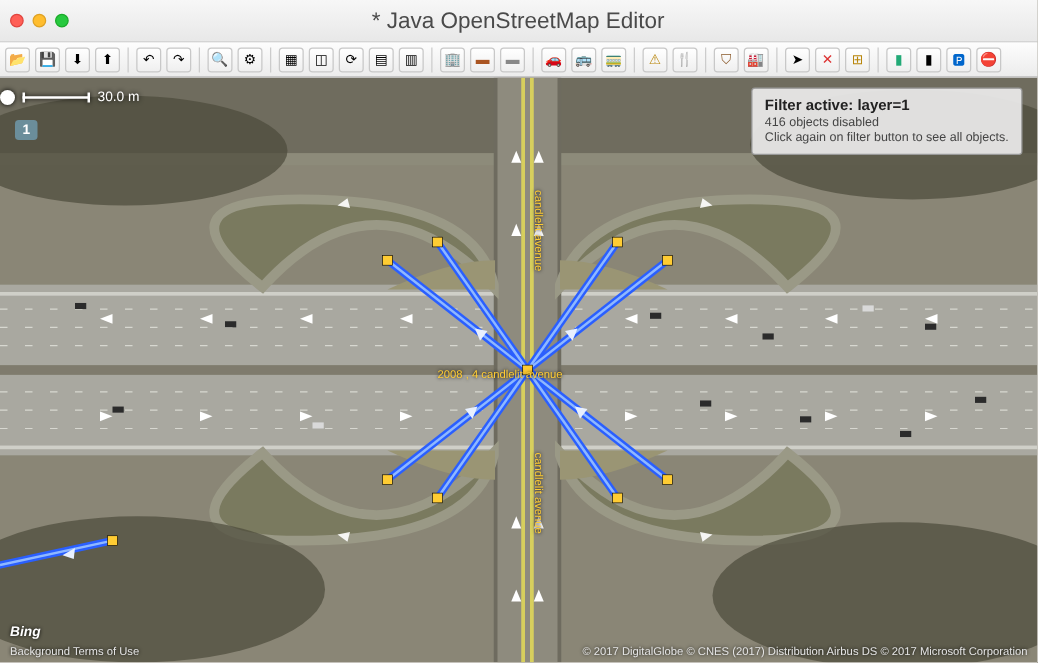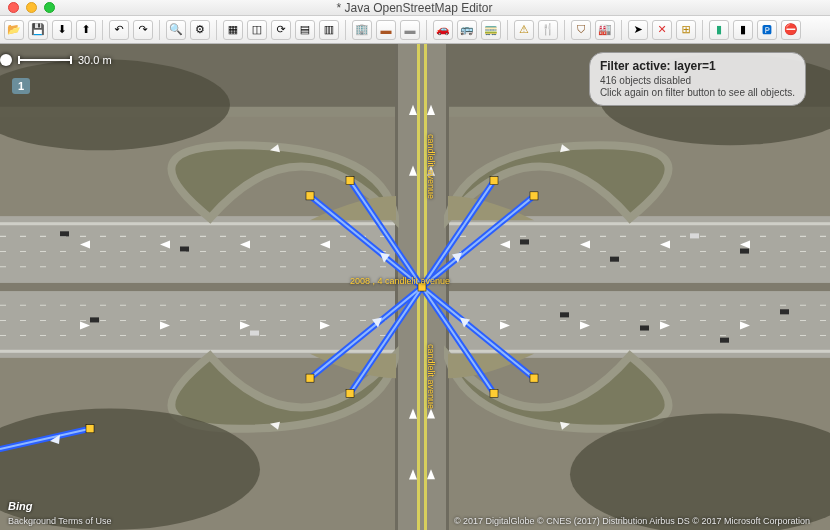--- a/index.html
+++ b/index.html
@@ -1,38 +1,38 @@
 <!DOCTYPE html>
 <html><head>
 <meta charset="utf-8">
 <style>
   * { margin: 0; padding: 0; box-sizing: border-box; }
   body { font-family: -apple-system, Helvetica, Arial, sans-serif; background: #eee; width: 830px; height: 530px; overflow: hidden; }
   .window { width: 830px; height: 530px; display: flex; flex-direction: column; background: #f0f0f0; }
-  .titlebar { height: 16px; background: linear-gradient(#f7f7f7,#e8e8e8); display: flex; align-items: center; padding: 0 8px; border-bottom: 1px solid #ccc; font-size: 12px; font-weight: 500; color: #4a4a4a; }
+  .titlebar { height: 34px; background: linear-gradient(#f7f7f7,#e8e8e8); display: flex; align-items: center; padding: 0 8px; border-bottom: 1px solid #ccc; font-size: 18px; font-weight: 500; color: #4a4a4a; }
   .traffic { display: flex; gap: 7px; margin-right: 12px; }
   .tl { width: 11px; height: 11px; border-radius: 50%; }
   .tl.r { background:#ff5f56;border:1px solid #e0443e;}
   .tl.y { background:#ffbd2e;border:1px solid #dea123;}
   .tl.g { background:#27c93f;border:1px solid #1aab29;}
   .title-center { flex:1; text-align:center; position:relative; left:-30px;}
   .toolbar { height: 28px; background: linear-gradient(#fdfdfd,#ececec); border-bottom: 1px solid #bbb; display:flex; align-items:center; padding:0 4px; gap:4px;}
   .tb-btn { width:20px; height:20px; display:flex; align-items:center; justify-content:center; border:1px solid #c8c8c8; border-radius:3px; background:linear-gradient(#fff,#efefef); font-size:11px; cursor:pointer;}
   .tb-sep { width:1px; height:20px; background:#ccc; margin:0 2px;}
   .map-wrap { flex:1; position:relative; overflow:hidden; }
   .scalebar { position:absolute; top:10px; left:0; color:#fff; font-size:11px; display:flex; align-items:center; gap:6px; filter: drop-shadow(0 0 2px #000);}
   .scale-dot{width:12px;height:12px;background:#fff;border-radius:50%;}
   .scale-line{width:54px;height:2px;background:#fff;position:relative;}
   .scale-line::after,.scale-line::before{content:"";position:absolute;top:-3px;width:2px;height:8px;background:#fff;}
   .scale-line::after{right:0;} .scale-line::before{left:0;}
   .layer-badge{ position:absolute; top:34px; left:12px; background:#6b8e9b; color:#fff; font-size:11px; font-weight:bold; padding:2px 6px; border-radius:3px;}
-  .filter-box { position:absolute; top:8px; right:24px; background:rgba(235,235,235,0.92); border:1px solid #999; border-radius:14px; padding:6px 10px; max-width:250px;}
+  .filter-box { position:absolute; top:8px; right:12px; background:rgba(235,235,235,0.92); border:1px solid #999; border-radius:3px; padding:6px 10px; max-width:250px;}
   .filter-box h4{font-size:12px;font-weight:bold;margin-bottom:2px;color:#222;}
   .filter-box p{font-size:10px;color:#444;line-height:1.2;}
-  .attribution{ position:absolute; bottom:4px; right:20px; color:#e5e5e5; font-size:9px; text-shadow:0 0 3px #000; text-align:center;}
+  .attribution{ position:absolute; bottom:4px; right:8px; color:#e5e5e5; font-size:9px; text-shadow:0 0 3px #000; text-align:center;}
   .bg-terms{ position:absolute; bottom:4px; left:8px; color:#e5e5e5; font-size:9px; text-shadow:0 0 3px #000;}
   .bing{position:absolute;bottom:18px;left:8px;color:#fff;font-size:11px;font-style:italic;font-weight:bold;text-shadow:0 0 3px #000;}
   .center-label{position:absolute;font-size:9px;color:#ffcc33;text-shadow:0 0 3px #000;writing-mode:vertical-rl;white-space:nowrap;}
   svg.terrain{position:absolute;inset:0;width:100%;height:100%;}
 </style>
 </head>
 <body>
 
 <div class="window">
   <div class="titlebar">

